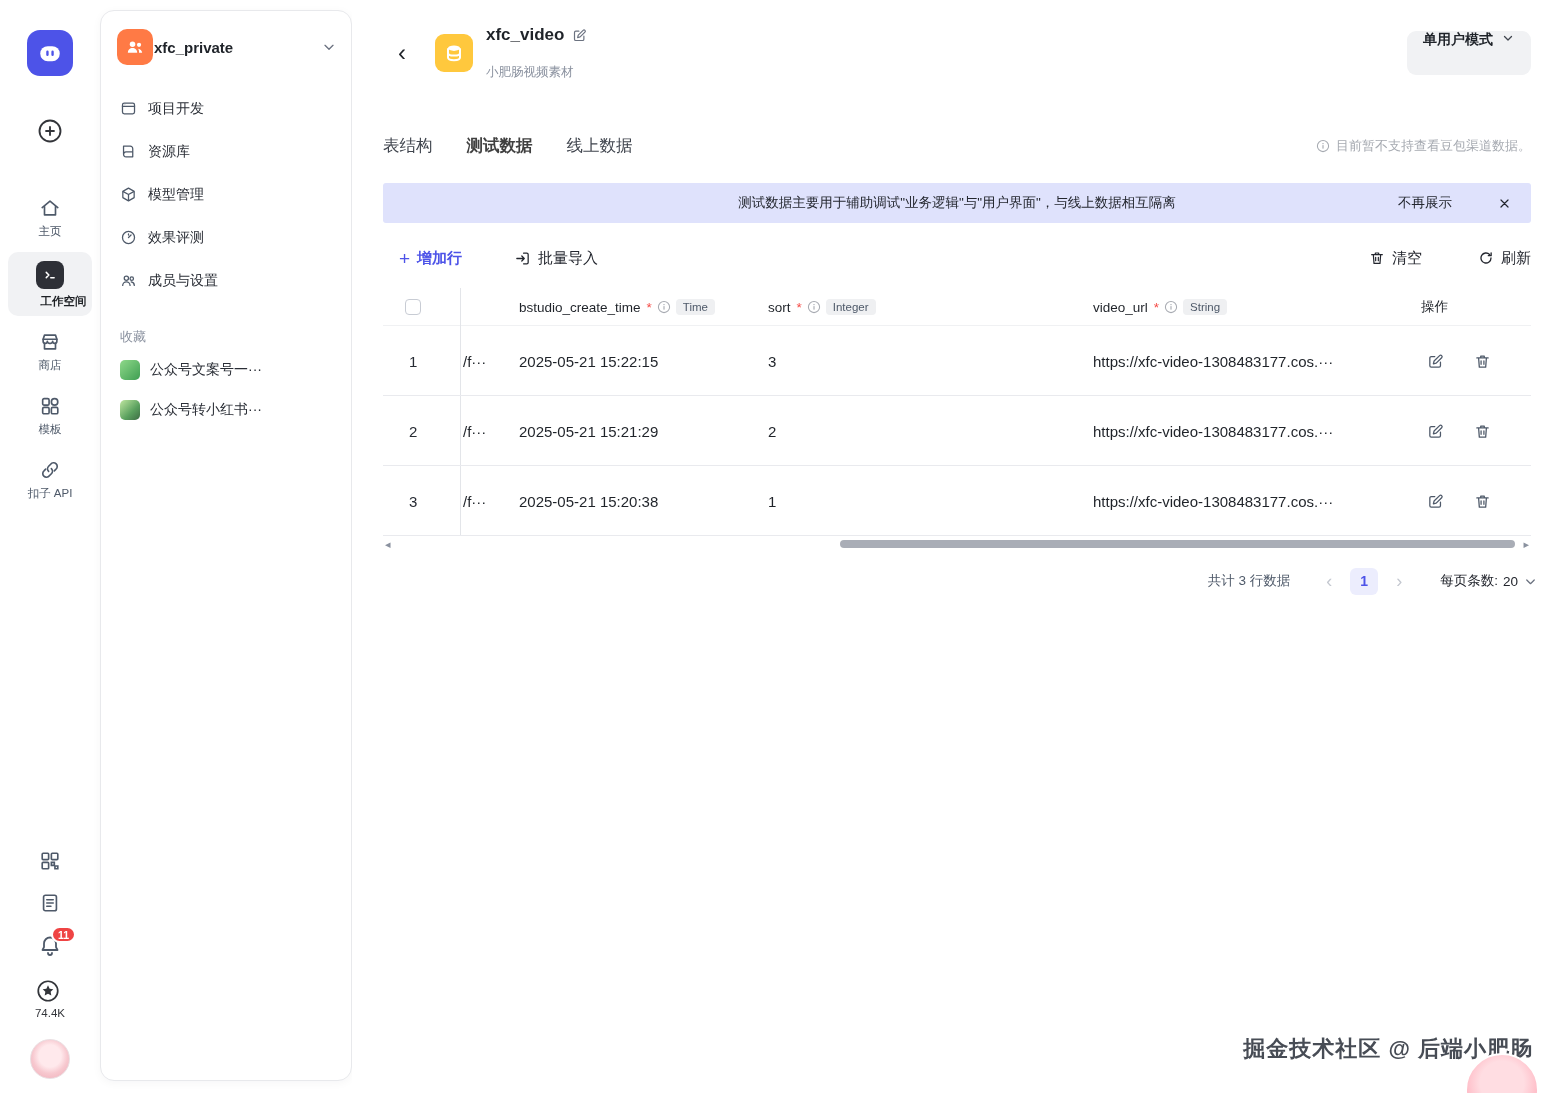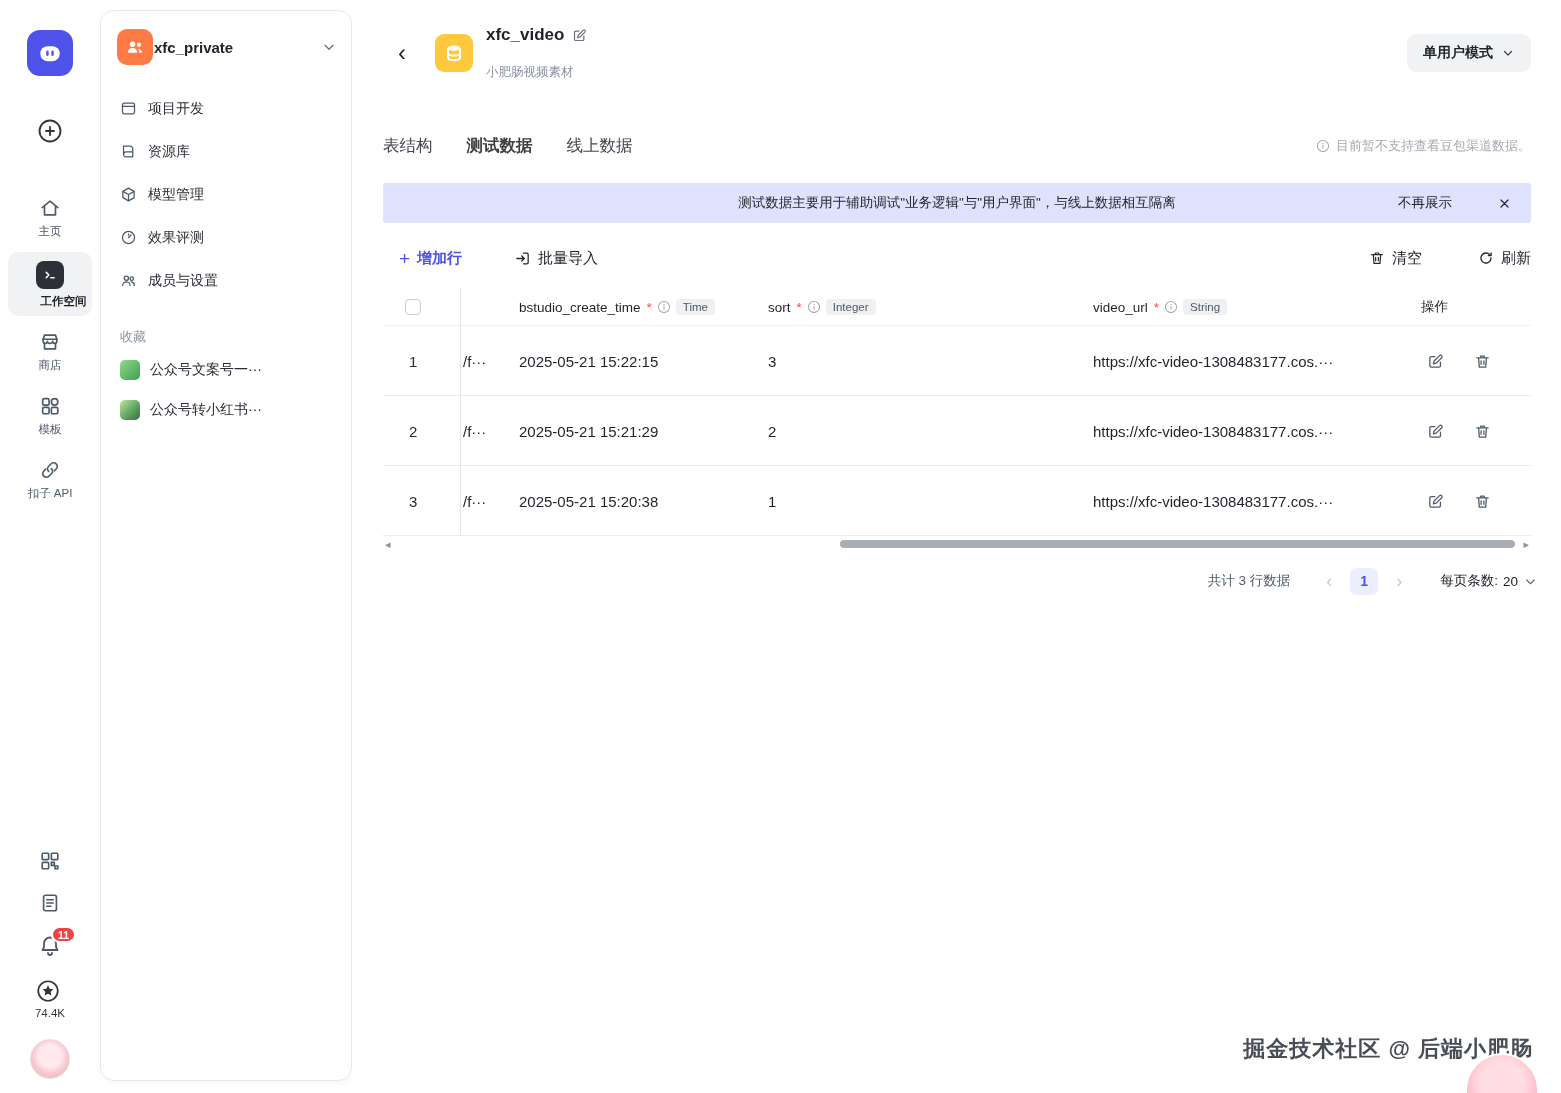--- a/index.html
+++ b/index.html
@@ -66,23 +66,23 @@
     display:flex; align-items:center; }
   .back-btn { width:26px; height:26px; border:none; background:none; cursor:pointer; color:#1f2329;
     font-size:24px; line-height:22px; margin:0 20px 0 6px; }
   .db-icon { width:38px; height:38px; border-radius:9px; background:#ffc83d;
     display:flex; align-items:center; justify-content:center; margin-right:13px; }
   .title-block { display:flex; flex-direction:column; gap:19px; }
   .title-row { display:flex; align-items:center; gap:8px; }
   .page-title { font-size:17px; font-weight:bold; color:#1f2329; }
   .edit-ic { color:#6b7280; cursor:pointer; display:flex; }
   .subtitle { font-size:12.5px; color:#8a919f; }
-  .mode-btn { margin-left:auto; height:38px; padding:0 16px; background:#f1f2f4; border:none;
+  .mode-btn { margin-left:auto; height:44px; padding:0 16px; background:#f1f2f4; border:none;
     border-radius:9px; font-size:14px; color:#1f2329; font-weight:bold; cursor:pointer;
-    display:flex; align-items:center; gap:8px; font-family:inherit; }
+    display:flex; align-items:flex-start; gap:8px; font-family:inherit; }
 
   .tabs { position:absolute; top:131px; left:31px; right:30px; height:30px;
     display:flex; align-items:center; gap:34px; }
   .tab { font-size:16.5px; color:#40454e; cursor:pointer; }
   .tab.active { color:#404040; font-weight:bold; }
   .tabs-notice { margin-left:auto; display:flex; align-items:center; gap:6px;
     font-size:13px; color:#a6aab1; }
 
   .banner { position:absolute; top:183px; left:31px; width:1148px; height:40px; background:#dfe2fc;
     border-radius:3px; display:flex; align-items:center; justify-content:center; }

